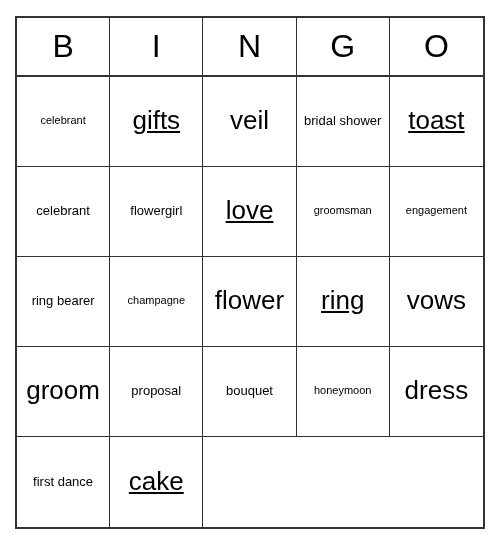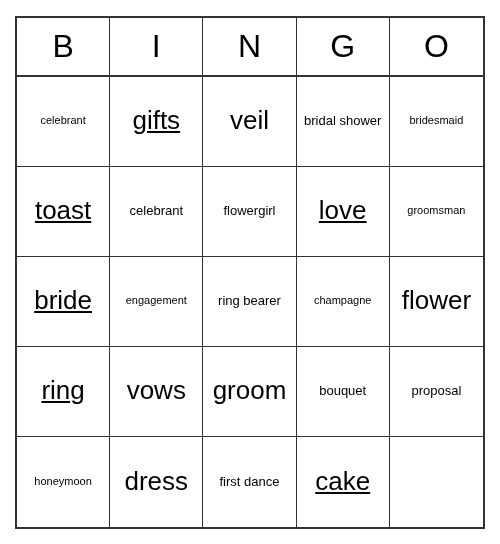--- a/index.html
+++ b/index.html
@@ -79,34 +79,32 @@
       <div class="bingo-header-cell">I</div>
       <div class="bingo-header-cell">N</div>
       <div class="bingo-header-cell">G</div>
       <div class="bingo-header-cell">O</div>
     </div>
   <div class="bingo-grid">
   <div class="bingo-cell size-xs">celebrant</div>
       <div class="bingo-cell size-xl">gifts</div>
       <div class="bingo-cell size-lg">veil</div>
       <div class="bingo-cell size-sm">bridal shower</div>
-      <div class="bingo-cell size-xs">bridesmaid</div>
       <div class="bingo-cell size-xl">toast</div>
       <div class="bingo-cell size-sm">celebrant</div>
       <div class="bingo-cell size-sm">flowergirl</div>
       <div class="bingo-cell size-xl">love</div>
       <div class="bingo-cell size-xs">groomsman</div>
-      <div class="bingo-cell size-xl">bride</div>
       <div class="bingo-cell size-xs">engagement</div>
       <div class="bingo-cell size-sm">ring bearer</div>
       <div class="bingo-cell size-xs">champagne</div>
       <div class="bingo-cell size-lg">flower</div>
       <div class="bingo-cell size-xl">ring</div>
       <div class="bingo-cell size-lg">vows</div>
       <div class="bingo-cell size-lg">groom</div>
+      <div class="bingo-cell size-sm">proposal</div>
       <div class="bingo-cell size-sm">bouquet</div>
-      <div class="bingo-cell size-sm">proposal</div>
       <div class="bingo-cell size-xs">honeymoon</div>
       <div class="bingo-cell size-lg">dress</div>
       <div class="bingo-cell size-sm">first dance</div>
       <div class="bingo-cell size-xl">cake</div>
     </div>
 </div>
 
 </body></html>

